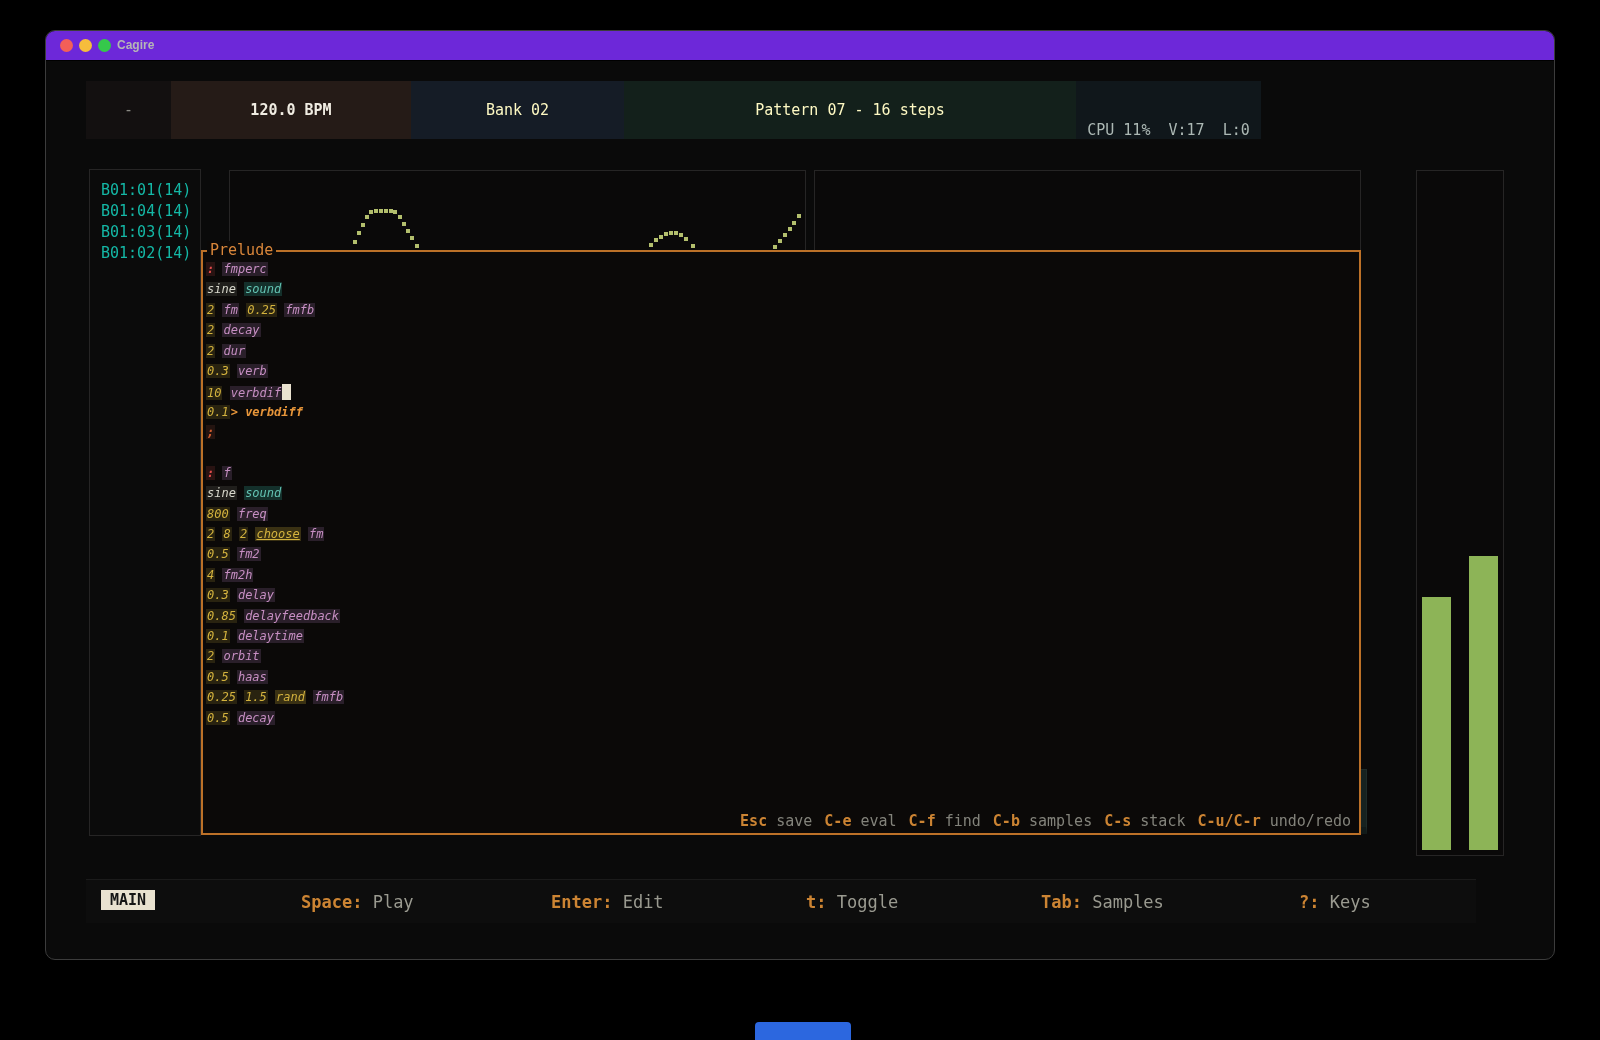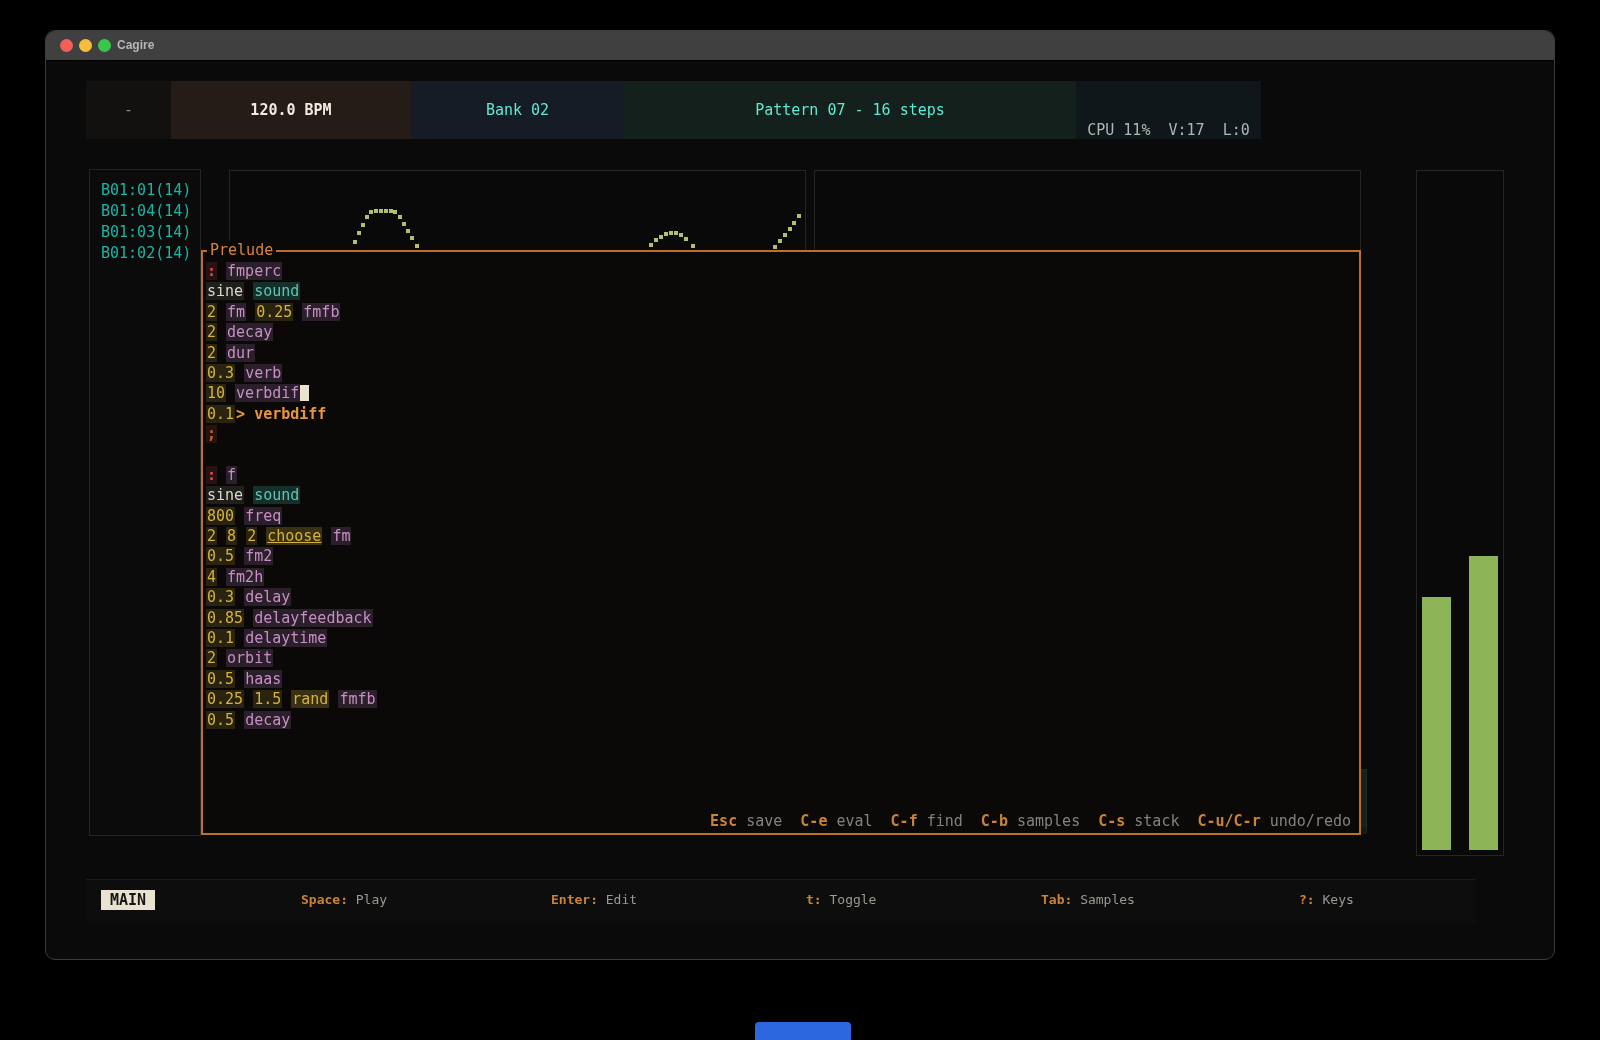--- a/index.html
+++ b/index.html
@@ -5,32 +5,32 @@
   * { margin:0; padding:0; box-sizing:border-box; }
   html,body { width:1600px; height:1040px; background:#000; overflow:hidden;
               font-family:"DejaVu Sans Mono", monospace; }
 
   .window { position:absolute; left:45px; top:30px; width:1510px; height:930px;
             background:#0a0a0a; border:1px solid #3c3c3c; border-radius:10px;
             box-shadow:0 18px 50px rgba(0,0,0,.8); }
 
   
   .titlebar { position:absolute; left:0; top:0; width:100%; height:30px;
-              background:#404040; border-radius:9px 9px 0 0; border-bottom:1px solid #000; }
+              background:#6d28d9; border-radius:9px 9px 0 0; border-bottom:1px solid #000; }
   .tl { position:absolute; top:8px; width:13px; height:13px; border-radius:50%; }
   .tl.red { left:14px; background:#f35f58; }
   .tl.yel { left:33px; background:#f6bd3c; }
   .tl.grn { left:52px; background:#35c84b; }
   .win-title { position:absolute; left:71px; top:7px; color:#b6b6b6; font-size:12px;
                font-weight:bold; font-family:"Liberation Sans", sans-serif; }
 
   
   .topbar { position:absolute; left:40px; top:50px; width:1390px; height:58px; display:flex; }
   .seg { height:100%; display:flex; align-items:center; justify-content:center;
-         font-size:15px; color:#5eead4; white-space:pre; }
+         font-size:15px; color:#fef9c3; white-space:pre; }
   .seg-playing { width:215px; background:#161f10; color:#e8e8da; }
   .seg-dash    { width:85px;  background:#131010; color:#8a8a84; }
   .seg-bpm     { width:240px; background:#251b17; color:#f0ece2; font-weight:bold; }
   .seg-bank    { width:213px; background:#151c26; }
   .seg-pattern { width:452px; background:#13201b; }
   .seg-stats   { width:185px; background:#10171b; color:#acb8b4;align-items:flex-end; }
   .play-tri { display:inline-block; width:0; height:0; border-left:9px solid #e8e8da;
               border-top:6px solid transparent; border-bottom:6px solid transparent;
               margin-right:10px; }
 
@@ -52,52 +52,52 @@
            display:flex; justify-content:space-between; }
   .step { width:121px; height:65px; background:#162220; border:1px solid #1e2b29;
           border-bottom:7px solid #111a19; }
 
   
   .editor { position:absolute; left:155px; top:219px; width:1160px; height:585px;
             background:#0b0908; border:2px solid #bc7128; z-index:5; }
   .editor-title { position:absolute; left:4px; top:-11px; background:#0b0908; padding:0 3px;
                   color:#d9863a; font-size:15px; }
   .code { position:absolute; left:3px; top:10px; right:4px; }
-  .code-line { position:relative; z-index:2; height:20.4px; font-size:15px; white-space:pre; }
+  .code-line { position:relative; z-index:2; height:20.4px; font-size:12px; white-space:pre;font-style:italic; }
   .tk { padding:0 1px; }
   .tk-num   { color:#d4b33e; background:#292310; }
   .tk-param { color:#c78fc3; background:#2a1f2a; }
   .tk-sound { color:#63c2b2; background:#14302b; }
   .tk-plain { color:#d8d8cc; background:#201f1c; }
   .tk-colon { color:#e04b4b; background:#291312; font-weight:bold; }
   .tk-semi  { color:#cd5b2e; background:#241410; font-weight:bold; }
   .tk-func  { color:#d4b33e; background:#3a3113; text-decoration:underline; }
   .tk-func2 { color:#d4b33e; background:#3a3113; }
   .tk-sel   { color:#e8963a; font-weight:bold; background:transparent; }
   .tk-cursor{ display:inline-block; width:9px; height:16px; background:#eae2cf;
               vertical-align:-3px; padding:0; }
 
   .popup { position:absolute; left:27px; top:151px; width:562px; height:86px;
            background:#1a1713; z-index:1; }
   .popup span { position:absolute; font-size:15px; white-space:pre; }
   .pp-sig { left:183px; top:2px;  color:#e8963a; font-weight:bold; }
   .pp-desc{ left:183px; top:22px; color:#dedcd2; }
   .pp-ex  { left:183px; top:63px; color:#63c2b2; }
 
-  .hints { position:absolute; right:8px; bottom:3px; display:flex; gap:18px; font-size:15px; }
+  .hints { position:absolute; right:8px; bottom:3px; display:flex; gap:12px; font-size:15px; }
   .hint { white-space:pre; }
   .hint b { color:#cc8433; font-weight:bold; }
   .hint i { color:#83837b; font-style:normal; }
 
   
   .bottombar { position:absolute; left:40px; top:848px; width:1390px; height:44px;
                background:#0d0d0d; border-top:1px solid #1b1b1b; }
   .mode-badge { position:absolute; left:15px; top:10px; background:#e9e2d0; color:#151515;
                 font-weight:bold; font-size:15px; padding:1px 9px; }
-  .shortcut { position:absolute; top:12px; font-size:13px; white-space:pre;text-align:center; }
+  .shortcut { position:absolute; top:12px; font-size:17px; white-space:pre;text-align:center; }
   .shortcut b { color:#cc8433; font-weight:bold; }
   .shortcut i { color:#9a9a90; font-style:normal; }
 
   .dock-indicator { position:absolute; left:755px; top:1022px; width:96px; height:18px;
                     background:#2c67df; border-radius:4px 4px 0 0; }
 </style>
 </head>
 <body>
 
 <div class="window">

